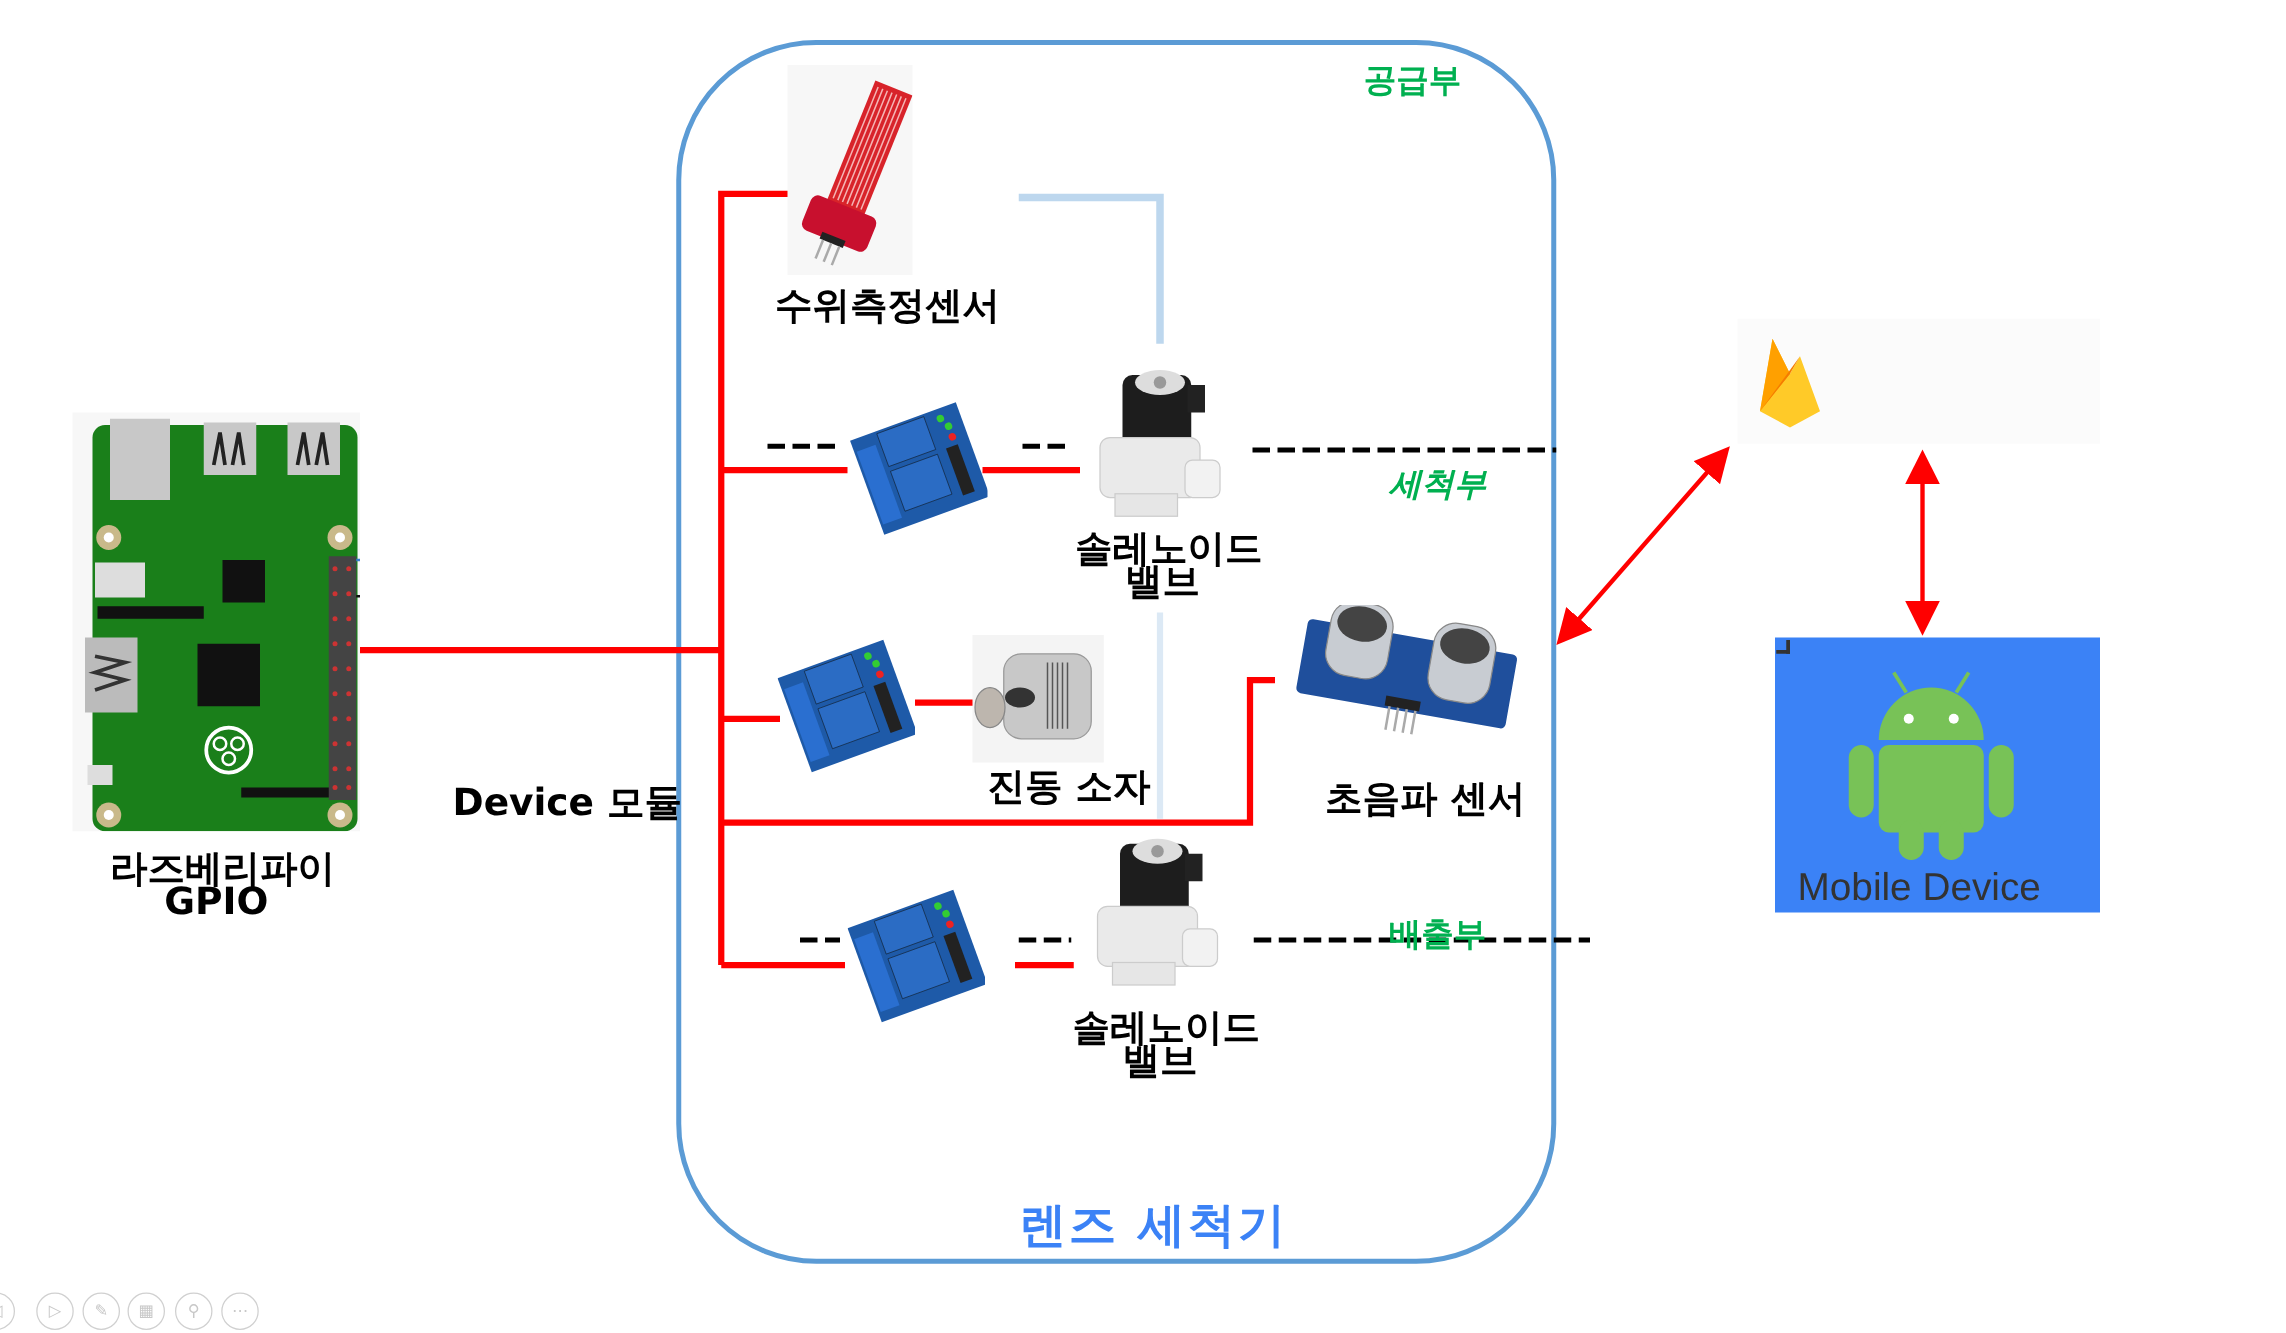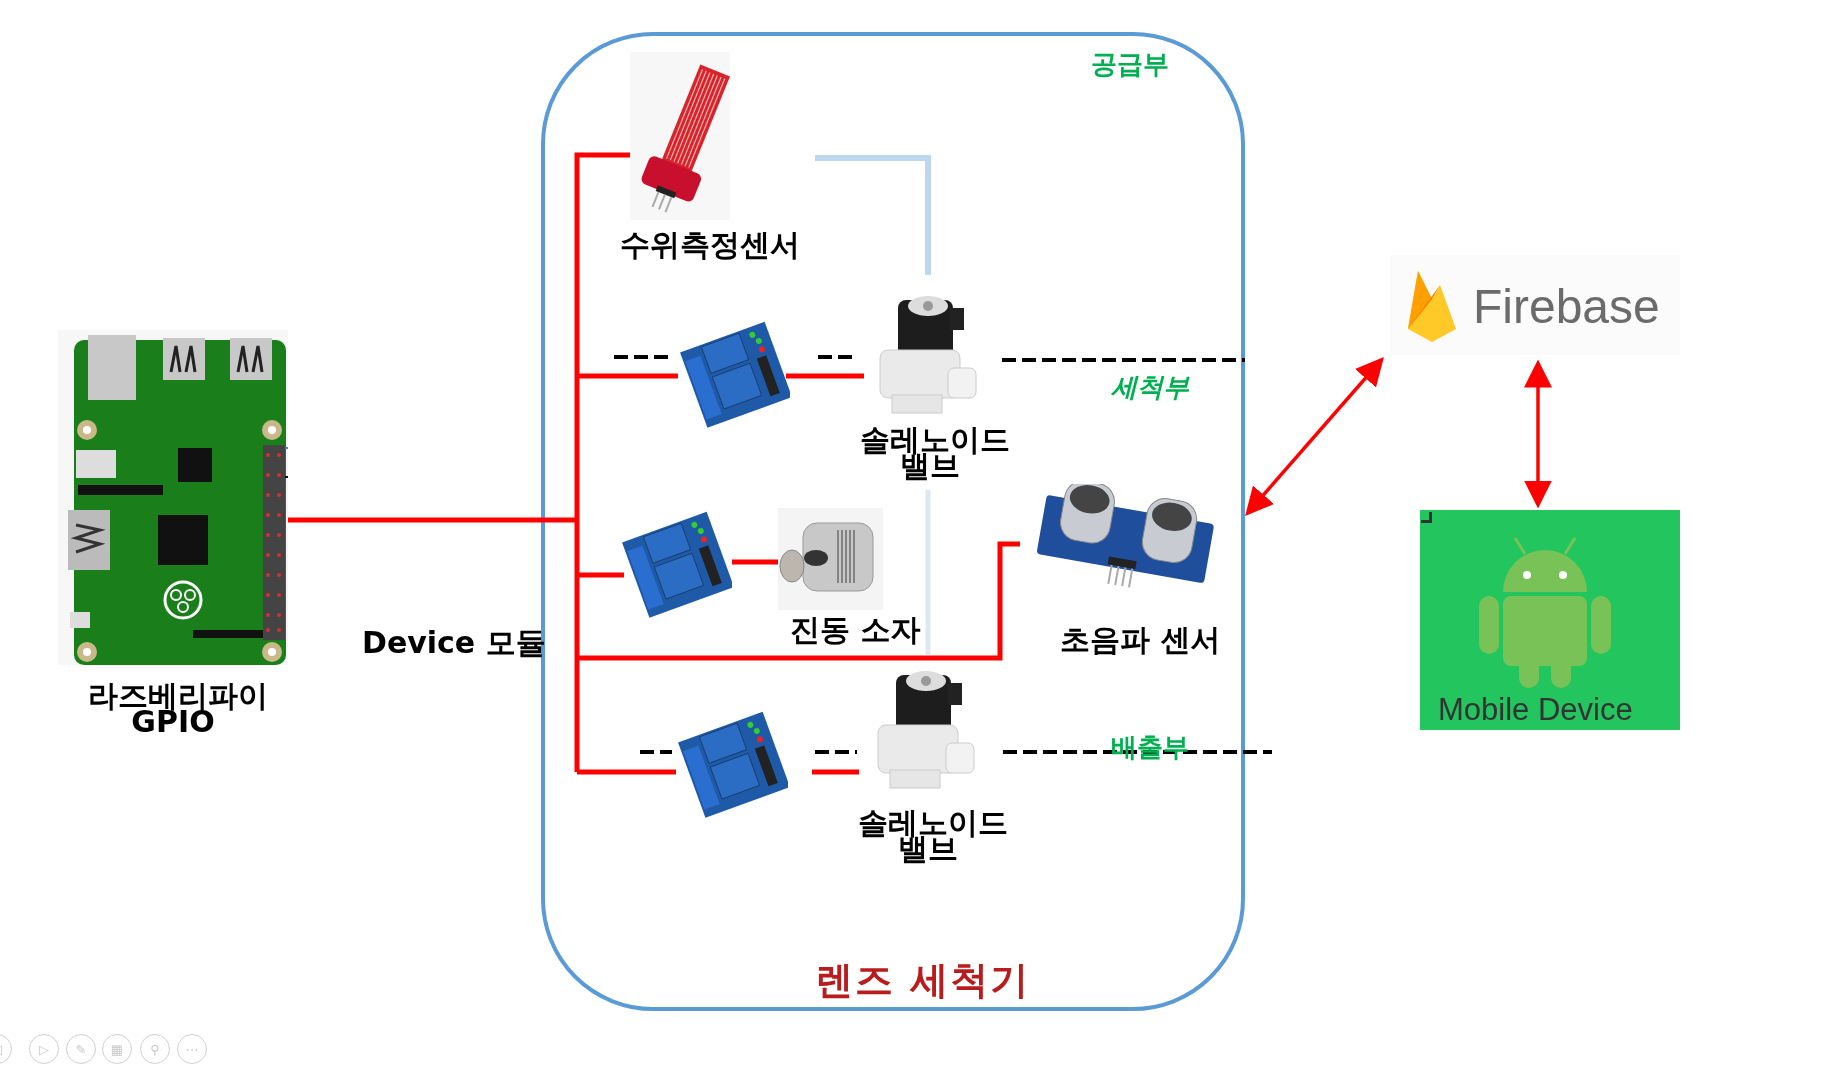--- a/index.html
+++ b/index.html
@@ -3,21 +3,21 @@
 <meta charset="utf-8">
 <style>
   html, body { margin:0; padding:0; background:#ffffff; }
   body { width:1829px; height:1066px; position:relative; overflow:hidden;
          font-family:"DejaVu Sans", "Liberation Sans", sans-serif; }
   .abs { position:absolute; }
   svg.wires { position:absolute; left:0; top:0; width:1829px; height:1066px; }
   .lbl { position:absolute; font-weight:bold; color:#000; text-align:center; white-space:nowrap; }
   .lbl-k { font-size:30px; line-height:26px; }
   .section { position:absolute; font-weight:bold; font-size:26px; color:#00b050; }
-  .title { position:absolute; font-weight:bold; font-size:38px; letter-spacing:2px; color:#b91c1c; }
+  .title { position:absolute; font-weight:bold; font-size:38px; letter-spacing:2px; color:#3b82f6; }
   .nav { position:absolute; top:1034px; width:30px; height:30px; border:1px solid #d0d0d0; border-radius:50%;
          box-sizing:border-box; display:flex; align-items:center; justify-content:center; color:#c8c8c8; font-size:13px; }
 </style>
 </head>
 <body>
 
 <svg class="wires" viewBox="0 0 1829 1066">
 
   <rect x="543" y="34" width="700" height="975" rx="110" ry="110" fill="none" stroke="#5b9bd5" stroke-width="4"></rect>
 
@@ -254,24 +254,23 @@
 <div class="lbl lbl-k" style="left:1060px;top:627px;width:140px;">초음파 센서</div>
 
 <div class="title" style="left:815px;top:955px;">렌즈 세척기</div>
 
 <div class="abs" style="left:1390px;top:255px;width:290px;height:100px;background:#fbfbfb;">
   <svg class="abs" style="left:14px;top:14px;" width="56" height="75">
     <path d="M4,60 L14,2 L28,30 L36,16 L52,60 L28,73 Z" fill="#ffca28"></path>
     <path d="M4,60 L14,2 L28,30 Z" fill="#ffa000"></path>
     <path d="M4,60 L36,16 L28,30 Z" fill="#f57c00"></path>
   </svg>
-  <div class="abs" style="left:83px;top:24px;font-family:'Liberation Sans',sans-serif;font-size:48px;color:#6b6b6b;">Firebase</div>
-</div>
-
-<div class="abs" style="left:1420px;top:510px;width:260px;height:220px;background:#22c55e;">
+</div>
+
+<div class="abs" style="left:1420px;top:510px;width:260px;height:220px;background:#3b82f6;">
   <svg class="abs" style="left:55px;top:20px;" width="140" height="160">
     <line x1="40" y1="8" x2="50" y2="24" stroke="#78c257" stroke-width="3"></line>
     <line x1="100" y1="8" x2="90" y2="24" stroke="#78c257" stroke-width="3"></line>
     <path d="M28,62 A42,42 0 0 1 112,62 Z" fill="#78c257"></path>
     <circle cx="52" cy="45" r="4" fill="#fff"></circle>
       <circle cx="88" cy="45" r="4" fill="#fff"></circle>
     <rect x="28" y="66" width="84" height="70" rx="8" fill="#78c257"></rect>
     <rect x="4" y="66" width="20" height="58" rx="10" fill="#78c257"></rect>
     <rect x="116" y="66" width="20" height="58" rx="10" fill="#78c257"></rect>
     <rect x="44" y="126" width="20" height="32" rx="10" fill="#78c257"></rect>

